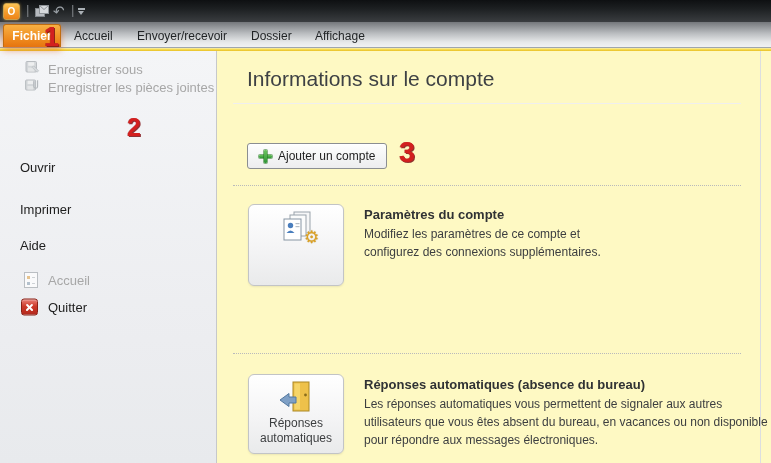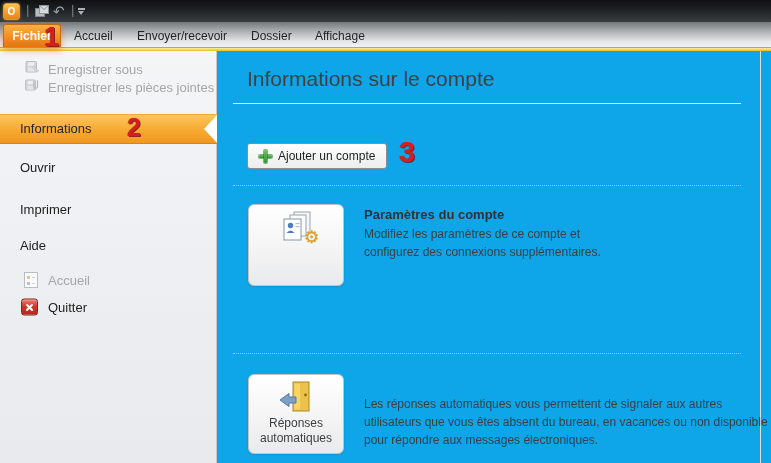--- a/index.html
+++ b/index.html
@@ -23,21 +23,21 @@
   .qcaret .tri{width:0;height:0;border-left:3.5px solid transparent;border-right:3.5px solid transparent;
     border-top:4px solid #aab0b5;margin:1px auto 0;}
 
   .rtab{position:absolute;top:26px;height:21px;line-height:21px;font-size:12px;color:#1f2224;cursor:default;}
   .tab-file{position:absolute;left:3px;top:24px;height:23px;width:58px;border:1px solid #c06c10;border-bottom:none;
     border-radius:3px 3px 0 0;background:linear-gradient(#f9b043,#ef8c1f 60%,#e6740f);
     color:#fff;font-weight:bold;font-size:12px;text-align:center;line-height:23px;box-sizing:border-box;
     box-shadow:0 3px 7px rgba(222,92,18,.55);z-index:2;}
 
   
-  .backstage{position:absolute;left:0;top:51px;width:771px;height:412px;background:#0ea5e9;}
+  .backstage{position:absolute;left:0;top:51px;width:771px;height:412px;background:#fef9c3;}
   .sidebar{position:absolute;left:0;top:0;width:216px;height:412px;
     background:linear-gradient(#f4f5f7,#ecedf0 70%,#e8eaed);border-right:1px solid #c6c8cb;box-sizing:content-box;}
   .nav-row{position:absolute;left:0;width:216px;height:20px;display:flex;align-items:center;cursor:default;}
   .nav-row .lbl{font-size:13px;color:#1e1e1e;}
   .nav-row.disabled .lbl{color:#a7a7a7;}
   .nav-row .ic{position:absolute;left:24px;top:50%;transform:translateY(-50%);}
   .nav-row .txt-with-icon{margin-left:48px;}
   .nav-row .txt-plain{margin-left:20px;}
   .nav-sel{position:absolute;left:0;top:63px;width:217px;height:28px;z-index:3;
     border-top:1px solid #edaa40;border-bottom:1px solid #d8821b;
@@ -140,24 +140,20 @@
           <svg width="16" height="16" viewBox="0 0 16 16">
             <rect x="1.6" y="3" width="10" height="10" rx="1" fill="#c7cbce" stroke="#a2a7ac"></rect>
             <rect x="3.6" y="3.7" width="5.6" height="3.4" fill="#eceded"></rect>
             <rect x="3.4" y="9" width="6" height="3.6" fill="#dfe1e2"></rect>
             <path d="M13.6 3.2 v6.2 a1.9 1.9 0 0 1 -3.8 0 v-5.2" fill="none" stroke="#9aa0a5" stroke-width="1.1"></path>
           </svg>
         </span>
         <span class="lbl txt-with-icon">Enregistrer les pièces jointes</span>
       </div>
 
-      <div class="nav-sel">
-        <span class="lbl">Informations</span>
-        <span class="notch"></span>
-      </div>
 
       <div class="nav-row" style="top:106px;">
         <span class="lbl txt-plain">Ouvrir</span>
       </div>
 
       <div class="nav-row" style="top:148px;">
         <span class="lbl txt-plain">Imprimer</span>
       </div>
 
       <div class="nav-row" style="top:184px;">
@@ -216,20 +212,21 @@
           <rect x="18.5" y="3.5" width="5.5" height="26" fill="#f7d86e" opacity="0.85"></rect>
           <circle cx="29.5" cy="15" r="1.4" fill="#8a6d1d"></circle>
           <polygon points="4,20 13,13.5 13,17 20,17 20,23 13,23 13,26.5" fill="#7fa0c6" stroke="#53789f"></polygon>
         </svg>
       </span>
       <span class="blabel">
         <span>Réponses</span><br>
         <span>automatiques</span>
       </span>
     </div>
+    <div class="sec-head" style="left:364px;top:326px;">Réponses automatiques (absence du bureau)</div>
     <div class="sec-desc" style="left:364px;top:344px;width:414px;max-width:412px;">Les réponses automatiques vous permettent de signaler aux autres utilisateurs que vous êtes absent du bureau, en vacances ou non disponible pour répondre aux messages électroniques.</div>
   </div>
 
   <div class="anno" id="anno1">1</div>
   <div class="anno" id="anno2">2</div>
   <div class="anno" id="anno3">3</div>
 
 </div>
 
 </body></html>

